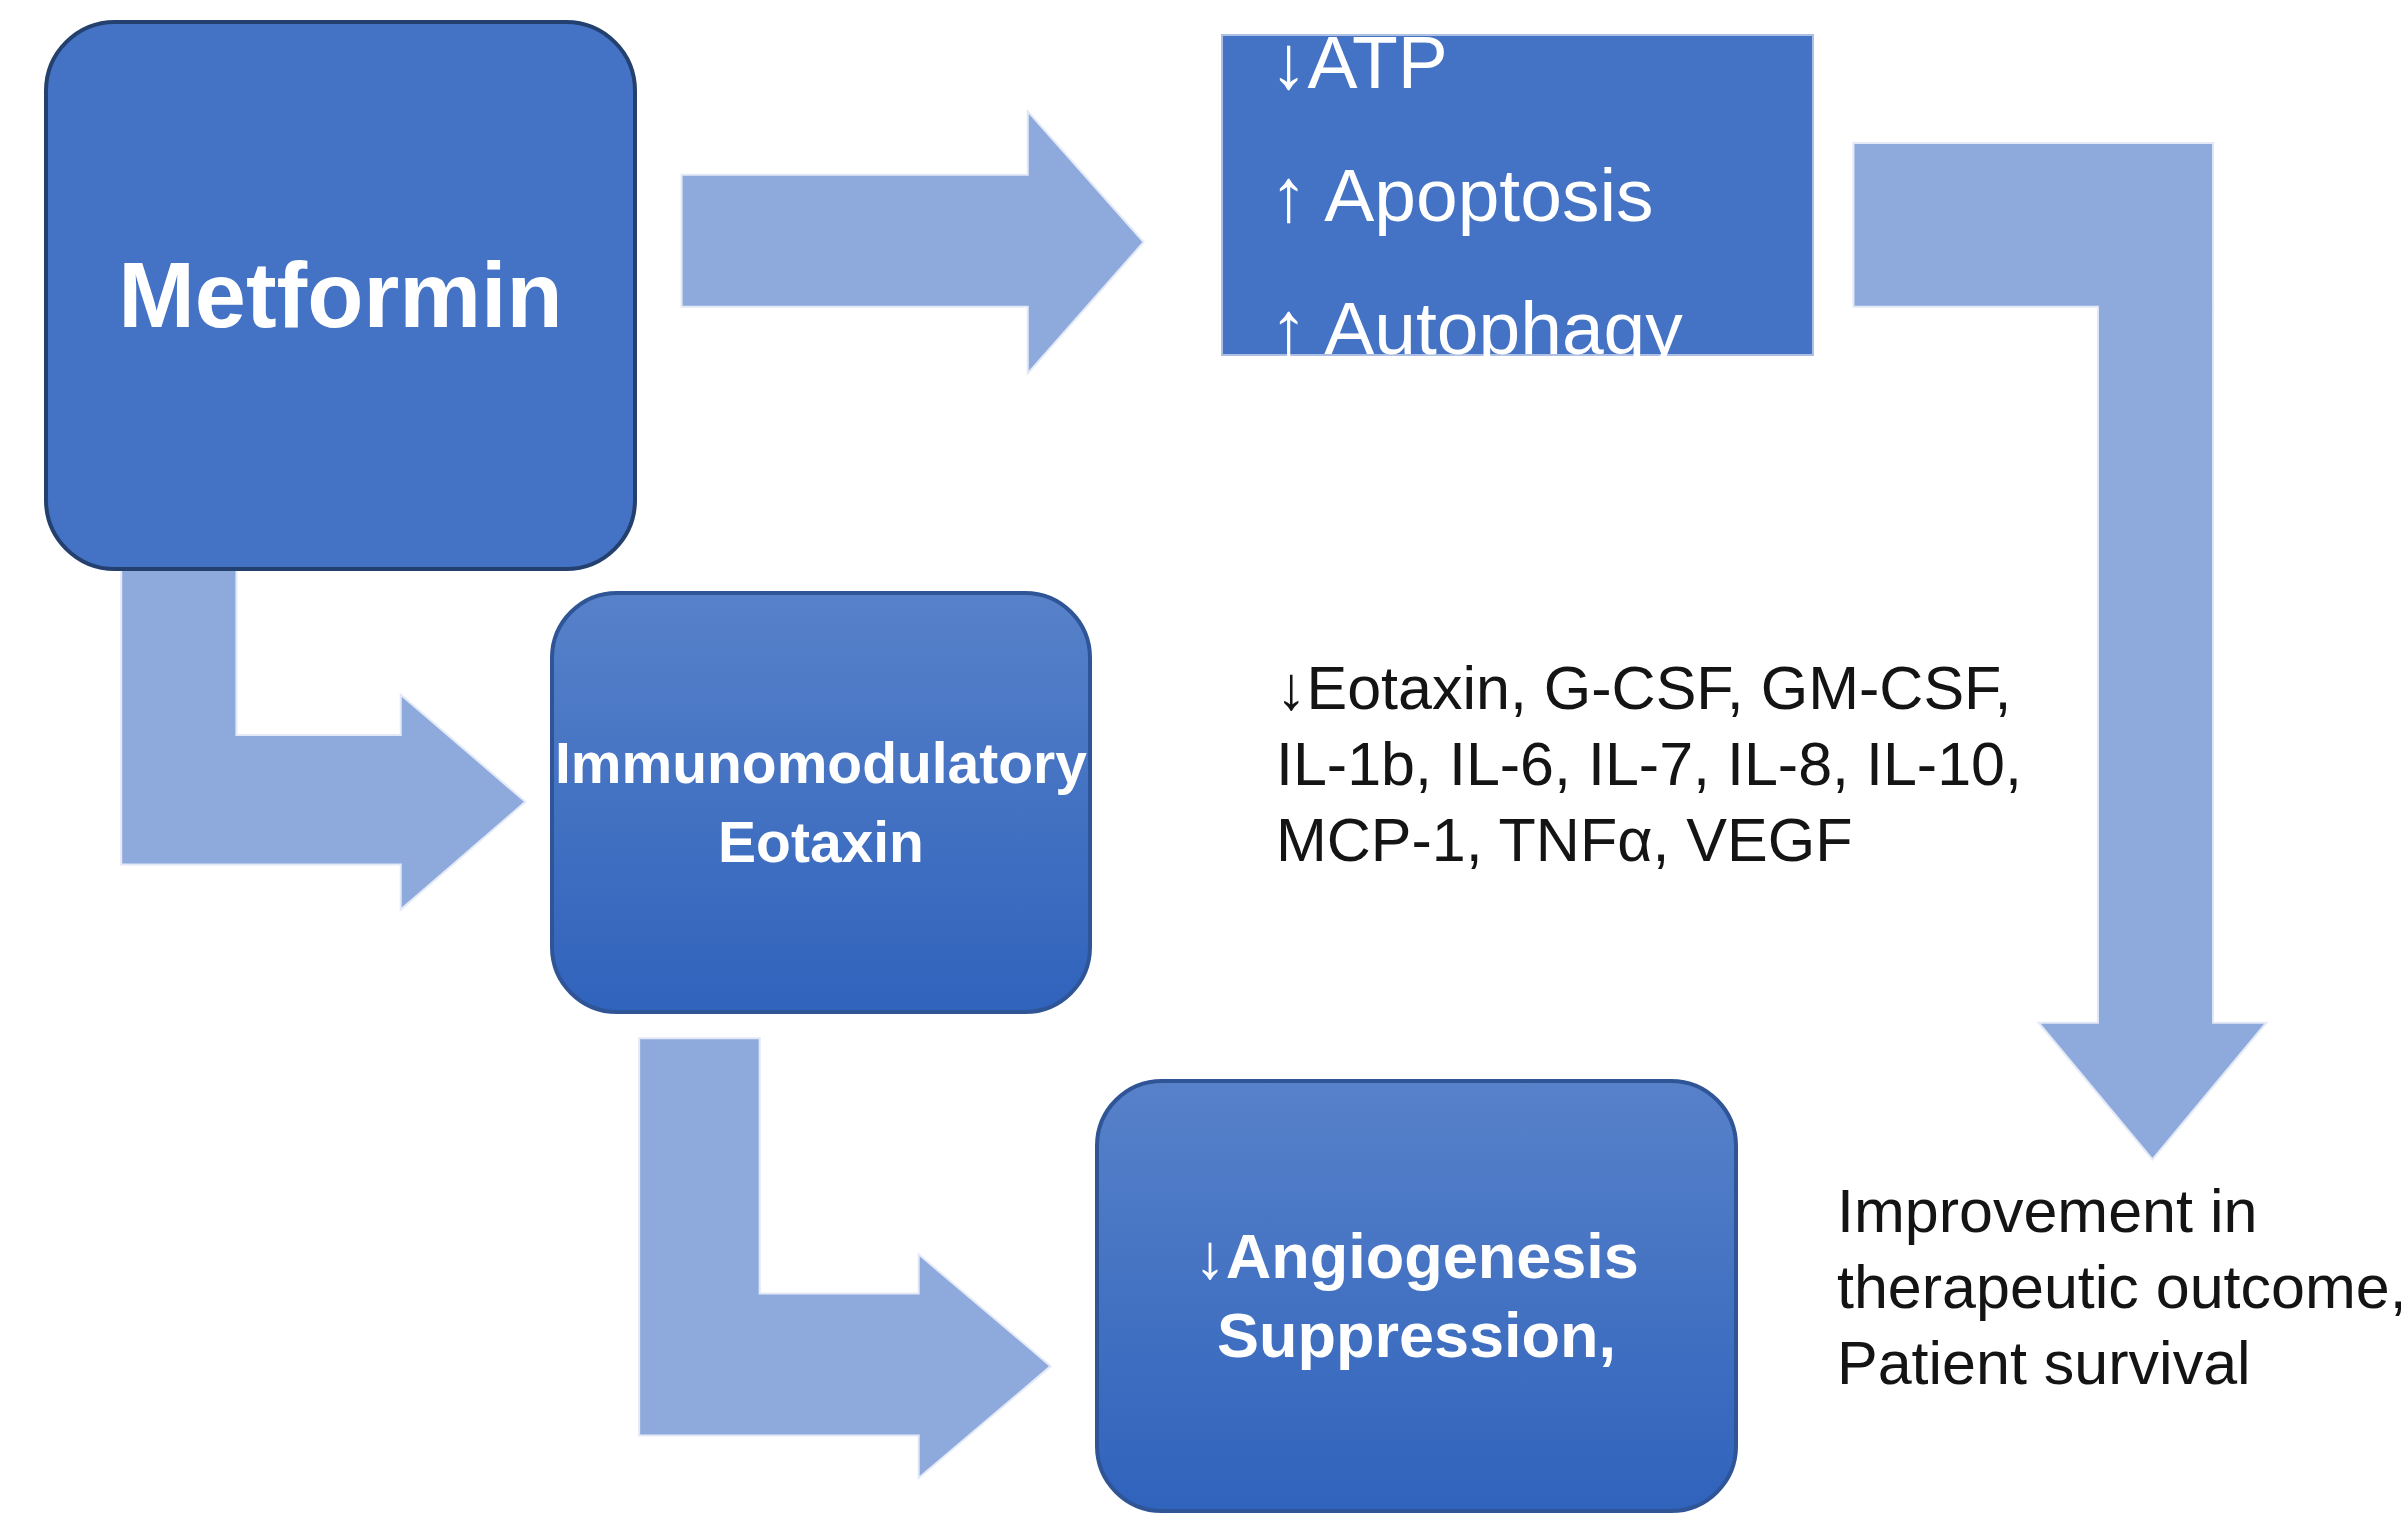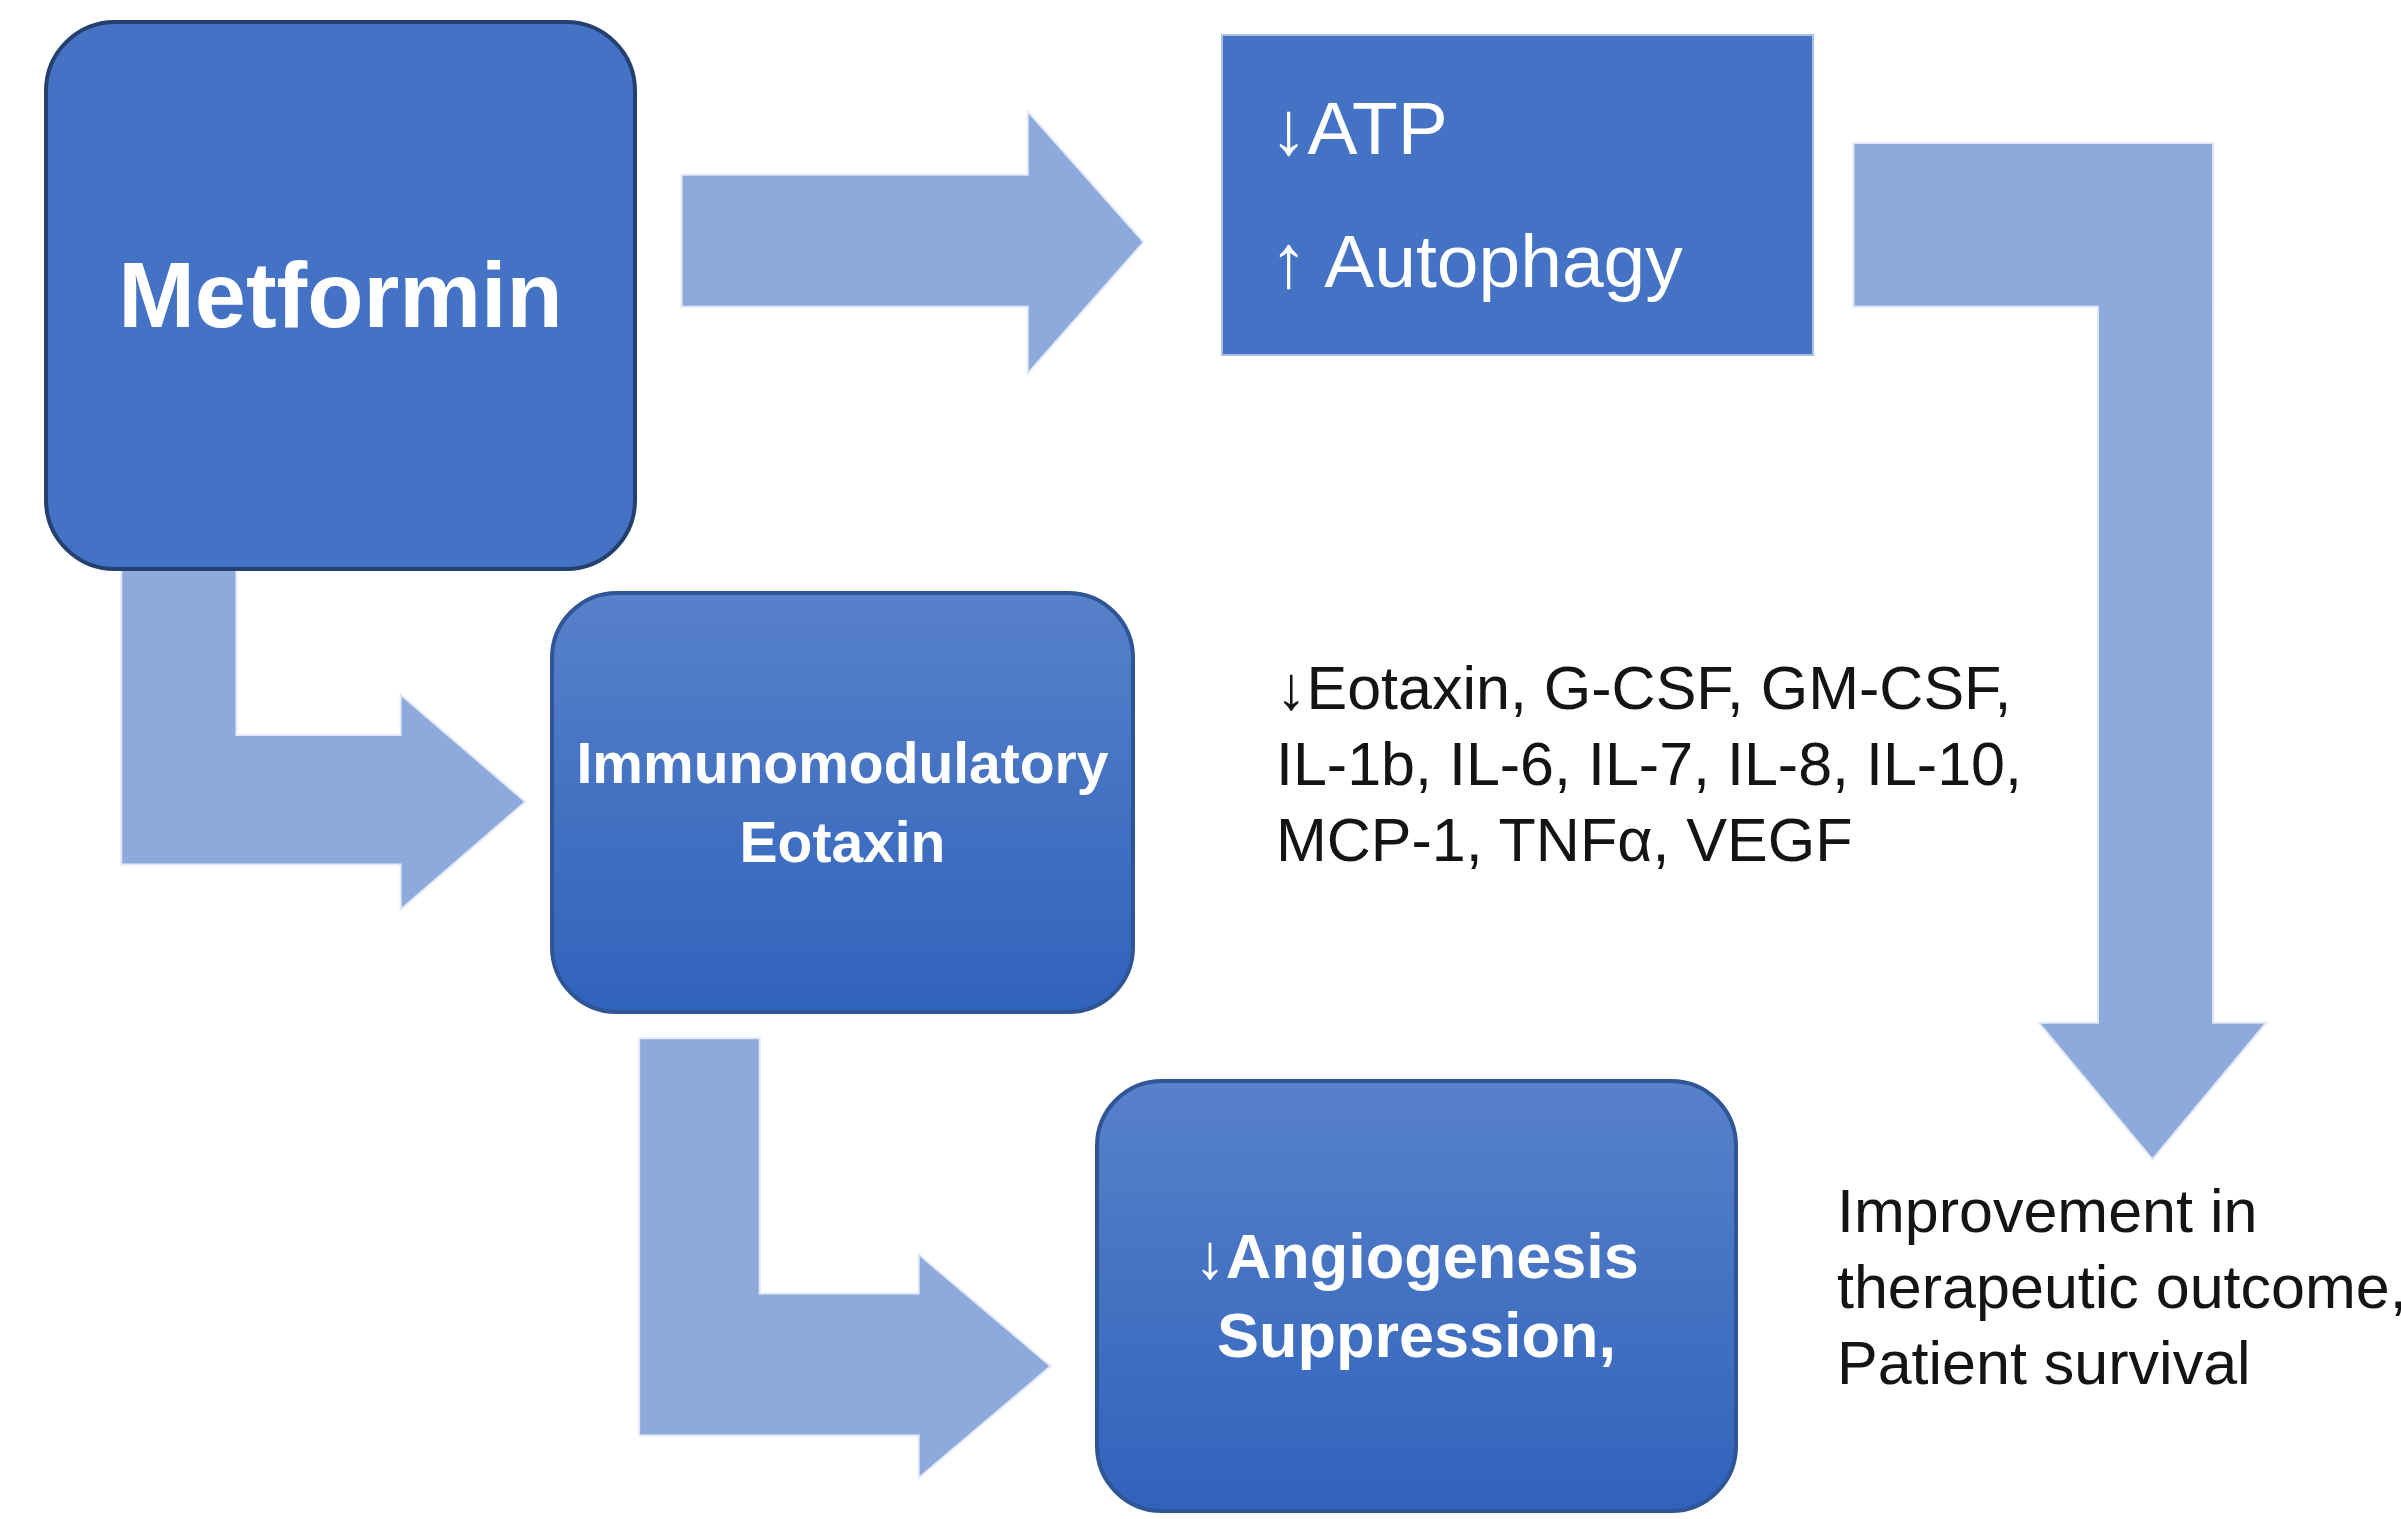--- a/index.html
+++ b/index.html
@@ -55,21 +55,21 @@
     background: linear-gradient(180deg,
       var(--box-gradient-top, #5781C9) 0%,
       var(--box-gradient-bottom, #3063BC) 100%);
     border: 4px solid var(--box-border, #2F5597);
     border-radius: 67px;
     align-items: center;
     text-align: center;
     font-weight: bold;
   }
   .immuno {
-    left: 550px; top: 591px; width: 585px; height: 423px;
+    left: 550px; top: 591px; width: 542px; height: 423px;
     font-size: 57px;
     line-height: 79px;
   }
   .tumor {
     left: 1095px; top: 1079px; width: 643px; height: 434px;
     font-size: 63px;
     line-height: 79px;
   }
 
   
@@ -107,20 +107,21 @@
     <polygon points="949,1541 1128,1541 1128,1920 1364,1920 1364,1862 1560,2028 1364,2194 1364,2131 949,2131"></polygon>
     <polygon points="2752,212 3286,212 3286,1518 3365,1518 3196,1721 3027,1518 3115,1518 3115,455 2752,455"></polygon>
   </svg>
 
   <div class="node metformin">
     <div class="line">Metformin</div>
   </div>
 
   <div class="node atp">
     <div class="line">↓ATP</div>
+    <div class="line">↑ Apoptosis</div>
     <div class="line">↑ Autophagy</div>
   </div>
 
   <div class="node grad immuno">
     <div class="line">Immunomodulatory</div>
     <div class="line">Eotaxin</div>
   </div>
 
   <div class="darktext cytokines">
     <div class="line">↓Eotaxin, G-CSF, GM-CSF,</div>

